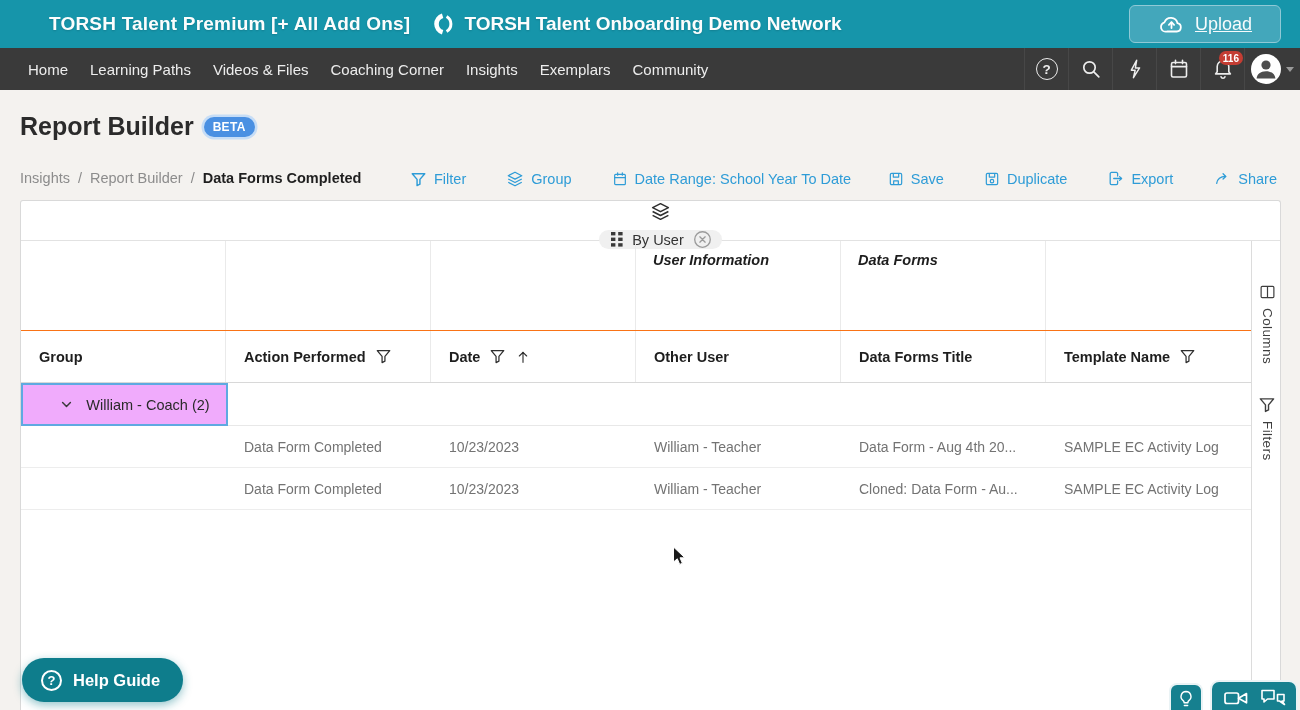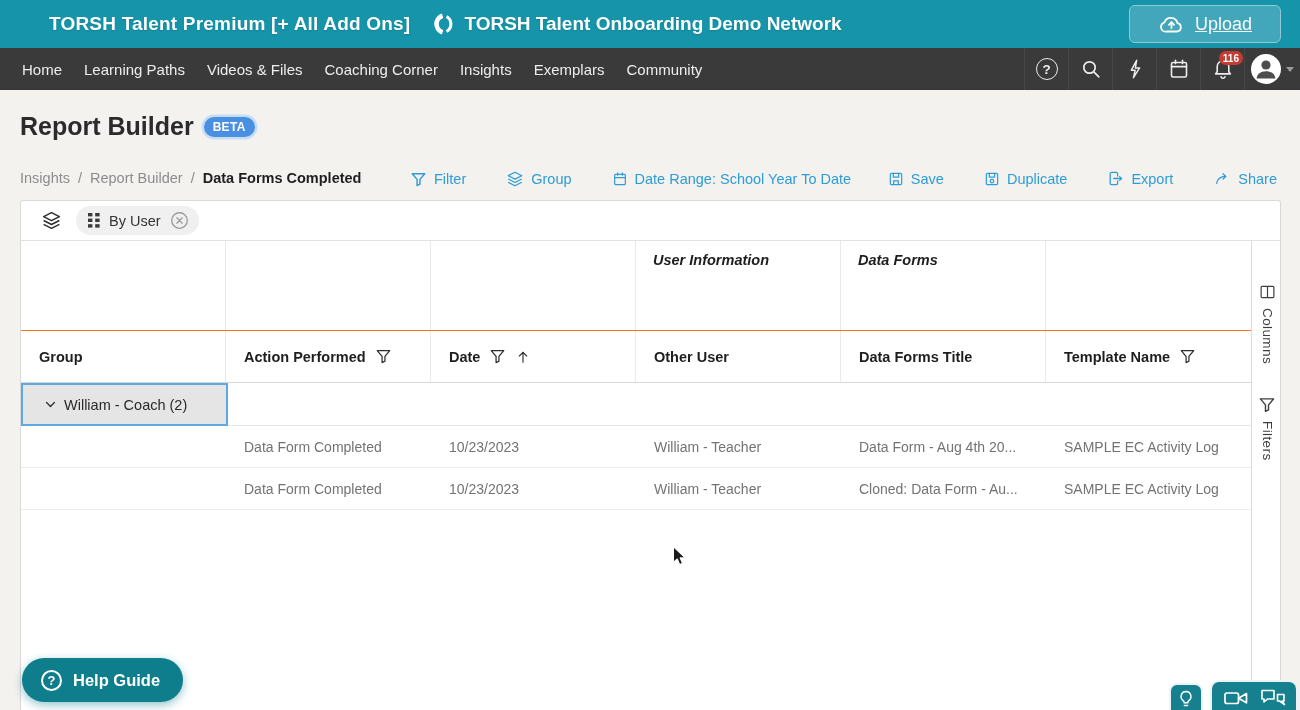--- a/index.html
+++ b/index.html
@@ -15,21 +15,21 @@
   .network { display:flex; align-items:center; margin-left:23px; gap:9px; }
   .network-title { font-size:19px; font-weight:600; color:#FCFDFD; text-shadow:0 1px 2px rgba(0,0,0,.15);text-align:right; }
   .upload-btn { position:absolute; right:19px; top:5px; width:152px; height:38px; background:#43A7BB;
                 border:1px solid #8FC9D6; border-radius:6px; display:flex; align-items:center;
                 justify-content:center; gap:10px; color:#fff; cursor:pointer; }
   .upload-label { font-size:18px; color:#F6FBFC;text-decoration:underline; }
 
   
   .navbar { position:absolute; left:0; top:48px; width:1300px; height:42px; background:#3A3A3A;
             display:flex; align-items:stretch; }
-  .nav-items { display:flex; margin-left:11px; }
+  .nav-items { display:flex; margin-left:17px; }
   .nav-item { color:#EDEDED; font-size:15px; padding:0 11px; display:flex; align-items:center; cursor:pointer; }
   .nav-icons { margin-left:auto; display:flex; }
   .icon-cell { width:44px; display:flex; align-items:center; justify-content:center;
                border-left:1px solid #474747; position:relative; cursor:pointer; }
   .icon-cell.avatar-cell { width:56px; }
   .help-circle { width:22px; height:22px; border:1.8px solid #EDEDED; border-radius:50%; color:#EDEDED;
                  font-size:13.5px; font-weight:bold; display:flex; align-items:center; justify-content:center; }
   .badge { position:absolute; top:3px; right:1px; min-width:21px; height:14px; background:#C43D33;
            border-radius:8px; color:#fff; font-size:10px; font-weight:bold; display:flex;
            align-items:center; justify-content:center; padding:0 4px; }
@@ -51,40 +51,40 @@
   .crumb-sep { color:#8C8C8C; margin:0 8px; }
   .crumb-current { color:#1F1F1F; font-weight:600; }
   .toolbar-left { position:absolute; left:390px; top:0; display:flex; gap:40px; }
   .toolbar-right { position:absolute; right:3px; top:0; display:flex; gap:40px; }
   .tool-item { display:flex; align-items:center; gap:7px; color:#2E9CD7; font-size:14.5px; cursor:pointer; }
 
   
   .main-container { position:absolute; left:20px; top:200px; width:1261px; height:510px; background:#fff;
                     border:1px solid #D9D9D9; border-bottom:none; border-radius:3px 3px 0 0; }
   .chip-bar { height:40px; border-bottom:1px solid #E2E2E2; display:flex; align-items:center;
-              padding-left:20px; gap:14px; }
+              padding-left:20px; gap:8px;flex-direction:column; }
   .chip { background:#F0F0F0; border-radius:15px; height:29px; display:flex; align-items:center;
           gap:9px; padding:0 10px 0 12px; cursor:pointer; }
   .chip-label { font-size:14.5px; color:#333; }
 
   .content { display:flex; height:469px; }
   .table-wrap { width:1230px; position:relative; }
 
   .ghead-row { display:grid; grid-template-columns:repeat(6,205px); height:90px; border-bottom:1px solid #f97316;font-style:italic; }
   .ghead-cell { border-right:1px solid #EAEAEA; padding:11px 0 0 17px; font-size:14.5px; font-weight:700; color:#1E1E1E; }
   .ghead-cell:last-child { border-right:none; }
 
   .chead-row { display:grid; grid-template-columns:repeat(6,205px); height:52px; border-bottom:1px solid #D8D8D8; }
   .chead-cell { border-right:1px solid #EAEAEA; display:flex; align-items:center; gap:9px; padding-left:18px;
                 font-size:14.5px; font-weight:700; color:#1E1E1E; cursor:pointer; }
   .chead-cell:last-child { border-right:none; }
 
   .group-row { position:relative; height:43px; border-bottom:1px solid #E8E8E8; }
   .group-cell { position:absolute; left:0; top:0; width:207px; height:43px; border:2px solid #5FA9E1;
-                background:#e5e5e5; display:flex; align-items:center; gap:7px; padding-left:21px; cursor:pointer; }
+                background:#f0abfc; display:flex; align-items:center; gap:13px; padding-left:21px; cursor:pointer;justify-content:center; }
   .group-label { font-size:14.5px; color:#2A2A2A; }
 
   .data-row { display:grid; grid-template-columns:repeat(6,205px); height:42px; border-bottom:1px solid #EDEDED; }
   .data-cell { display:flex; align-items:center; padding-left:18px; font-size:14px; color:#737373;
                white-space:nowrap; overflow:hidden; }
 
   
   .side-strip { width:30px; border-left:1px solid #DCDCDC; position:relative; }
   .side-tab { position:absolute; left:0; width:30px; display:flex; flex-direction:column; align-items:center;
               gap:7px; cursor:pointer; }

